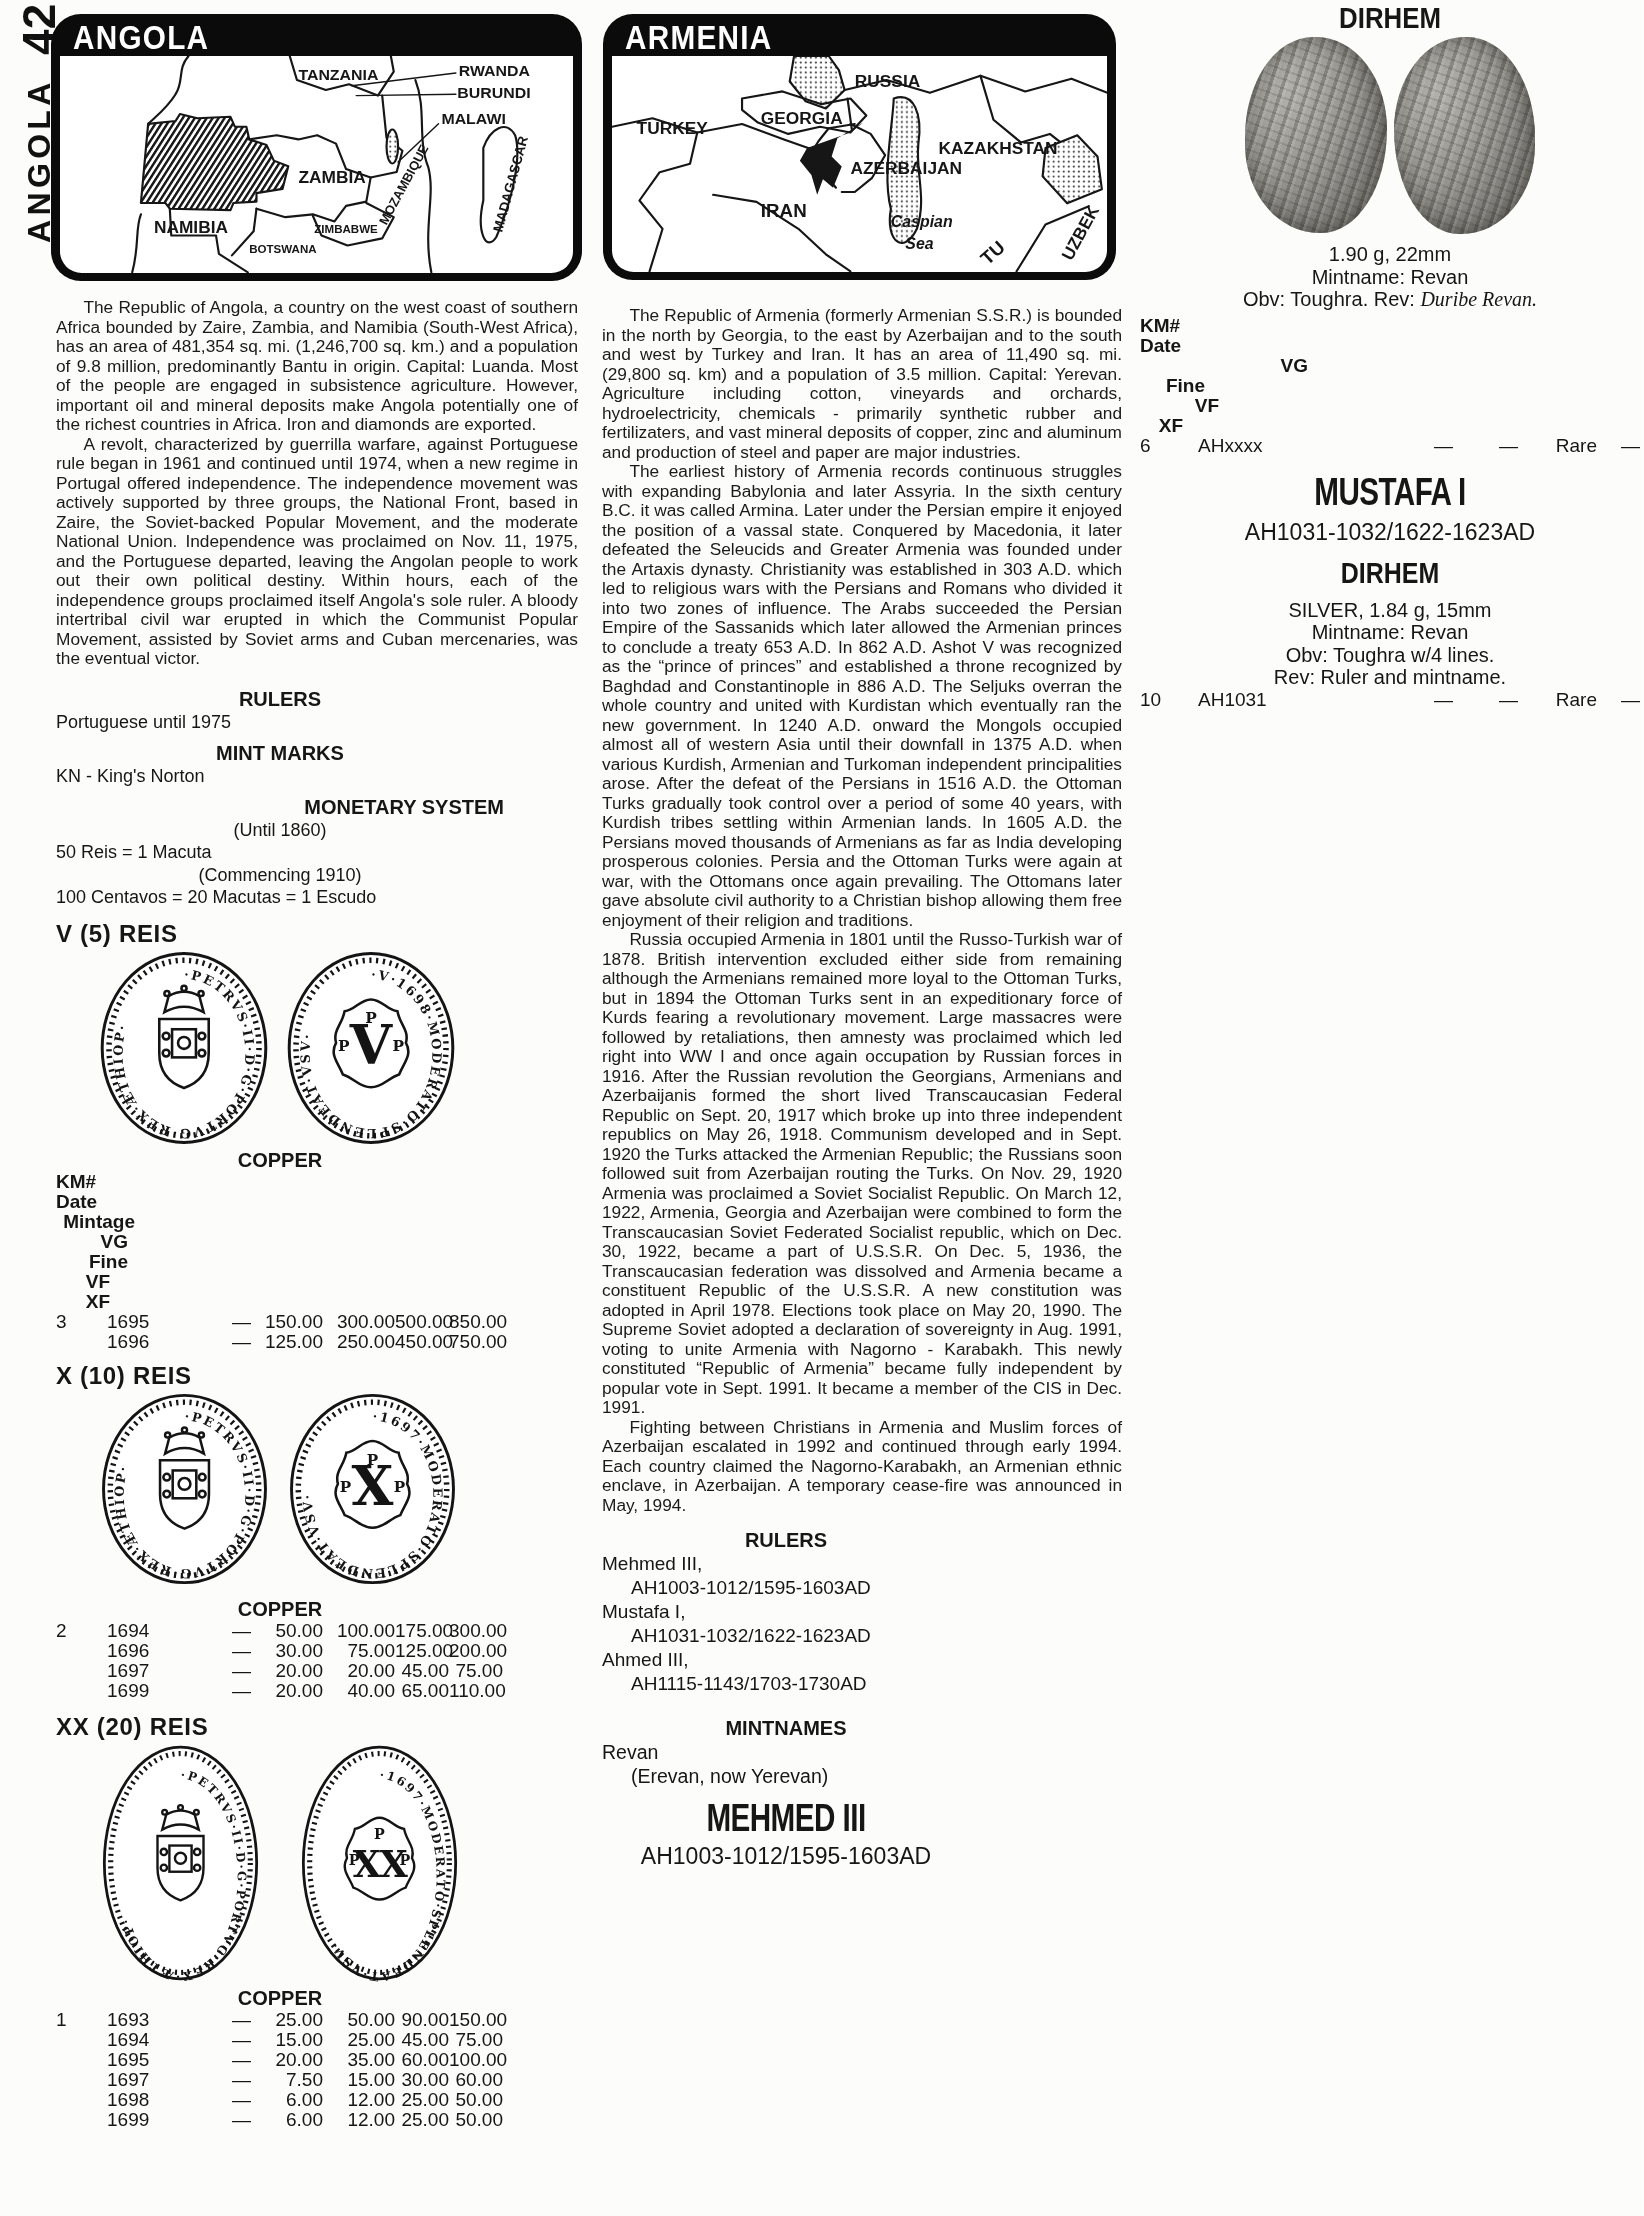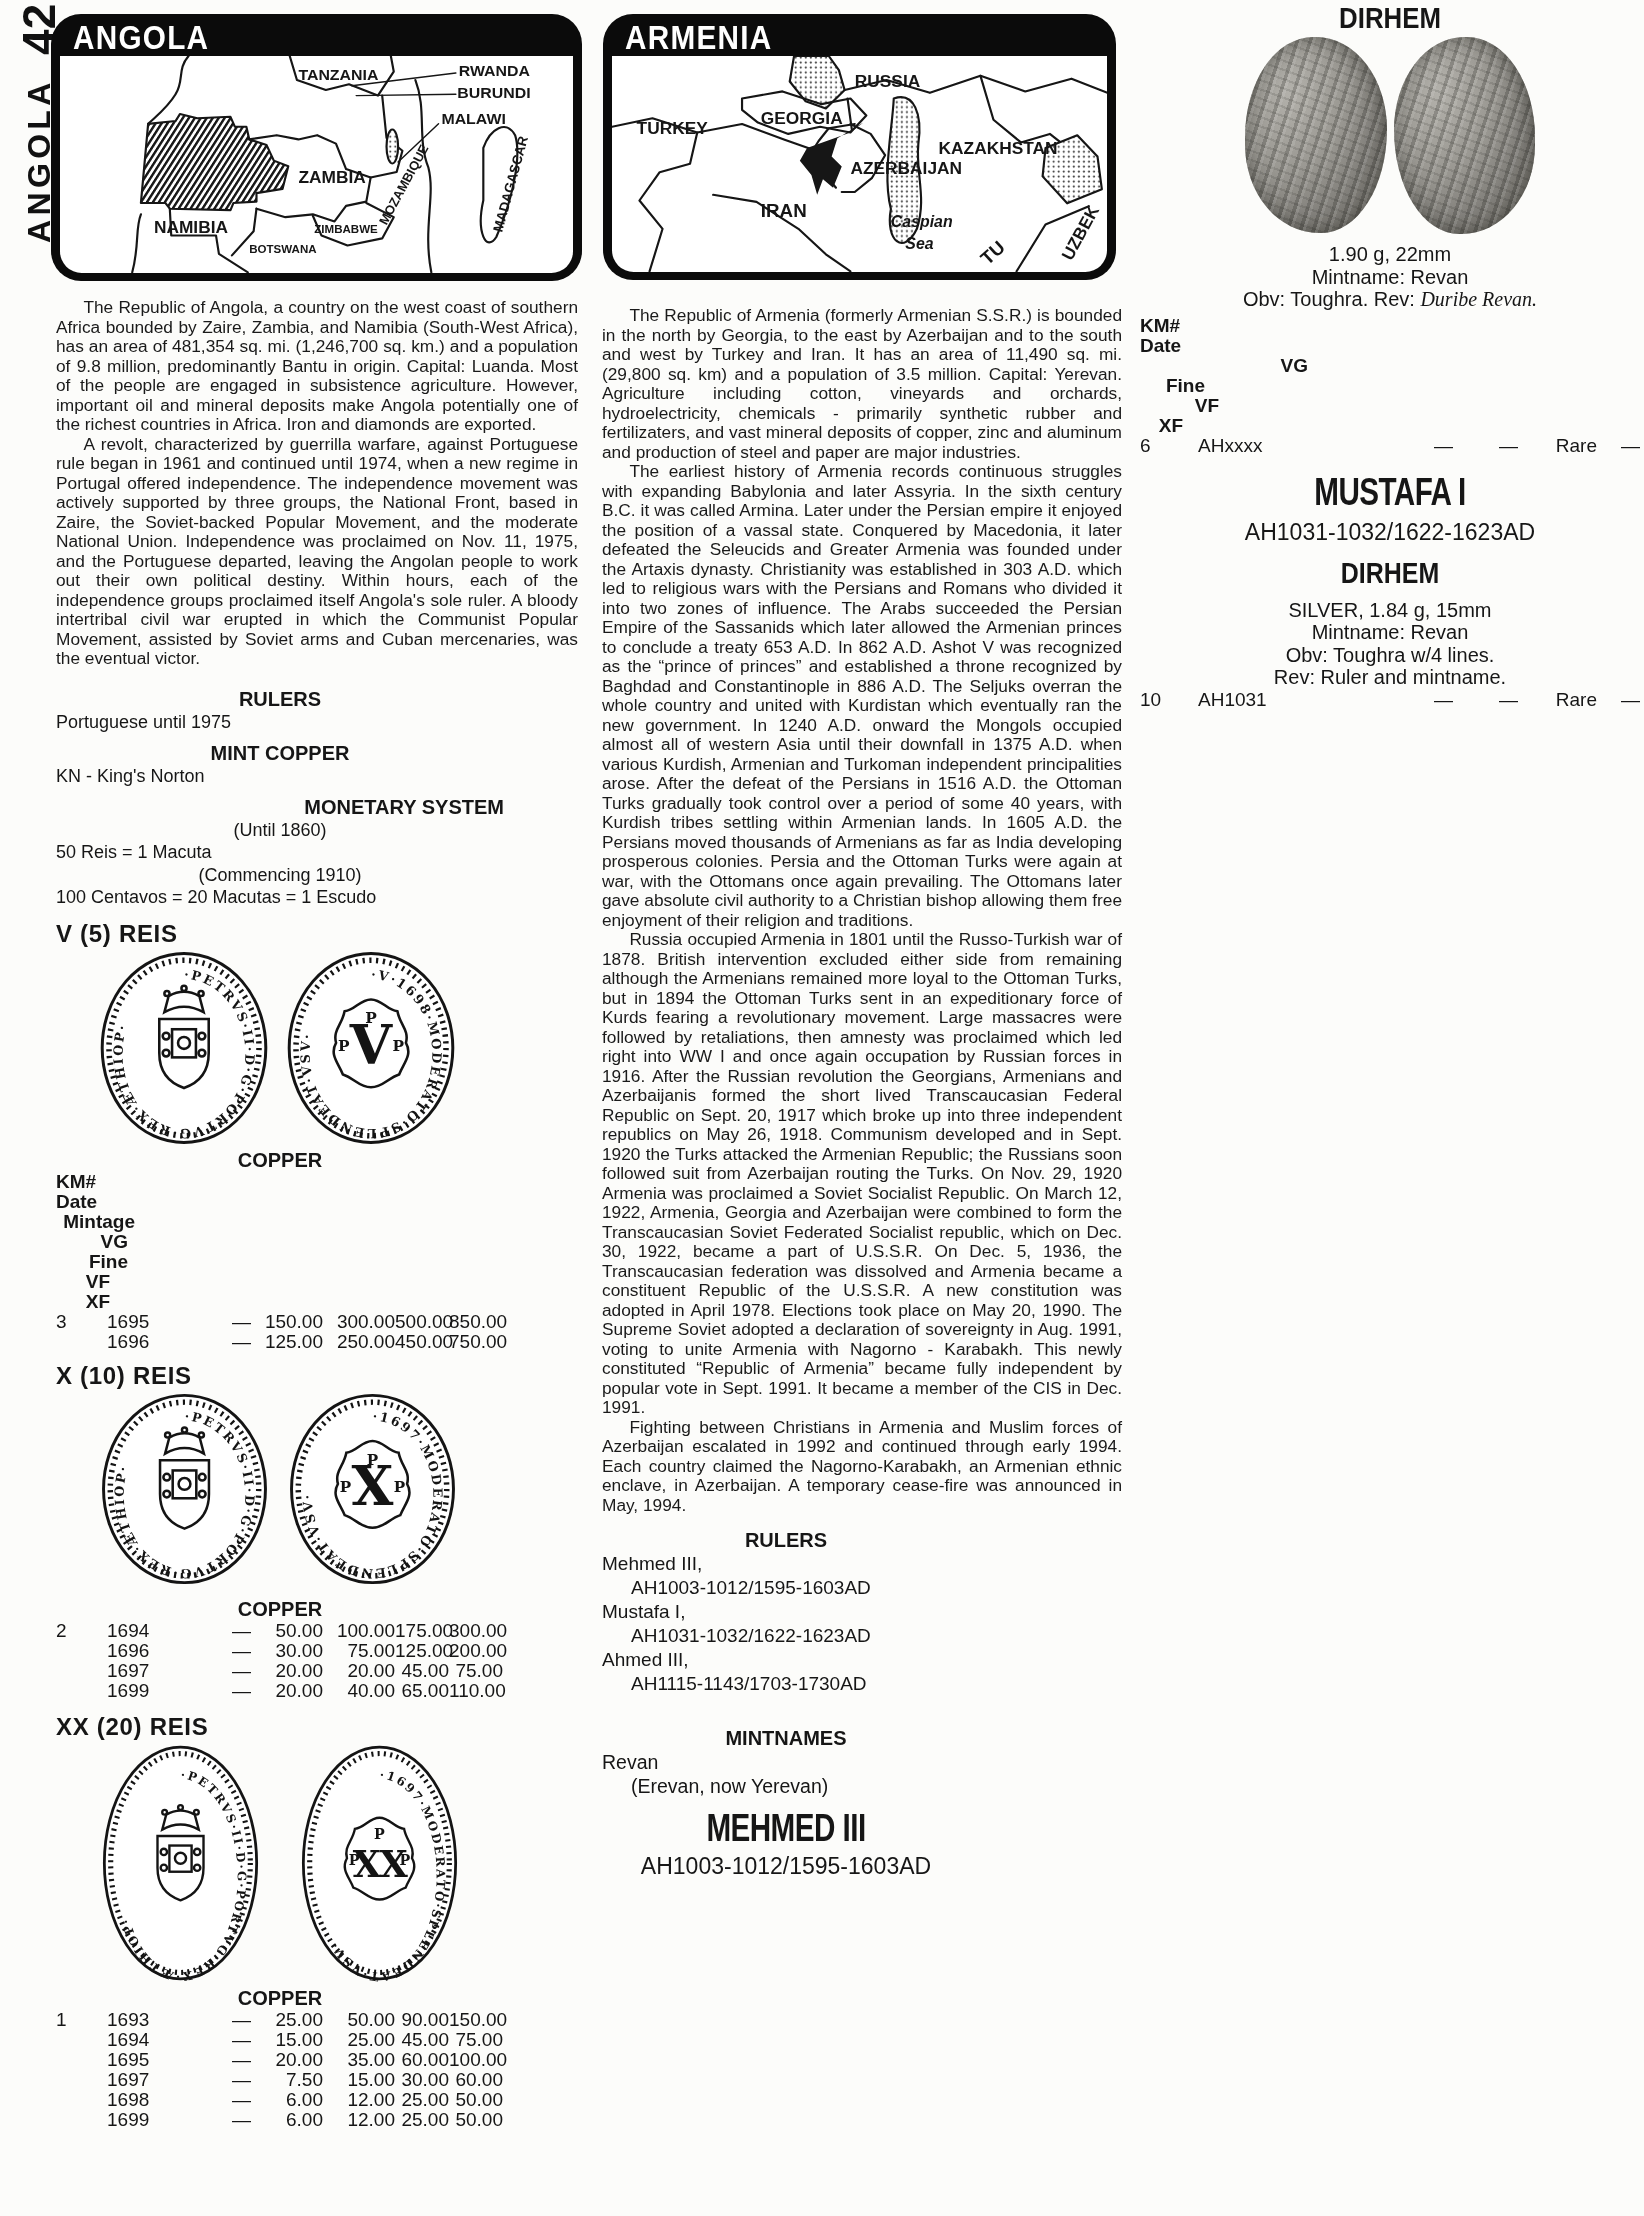--- a/index.html
+++ b/index.html
@@ -170,21 +170,21 @@
   <div class="col" id="col-angola">
     <div class="body-text">
       <p>The Republic of Angola, a country on the west coast of southern Africa bounded by Zaire, Zambia, and Namibia (South-West Africa), has an area of 481,354 sq. mi. (1,246,700 sq. km.) and a population of 9.8 million, predominantly Bantu in origin. Capital: Luanda. Most of the people are engaged in subsistence agriculture. However, important oil and mineral deposits make Angola potentially one of the richest countries in Africa. Iron and diamonds are exported.</p>
       <p>A revolt, characterized by guerrilla warfare, against Portuguese rule began in 1961 and continued until 1974, when a new regime in Portugal offered independence. The independence movement was actively supported by three groups, the National Front, based in Zaire, the Soviet-backed Popular Movement, and the moderate National Union. Independence was proclaimed on Nov. 11, 1975, and the Portuguese departed, leaving the Angolan people to work out their own political destiny. Within hours, each of the independence groups proclaimed itself Angola's sole ruler. A bloody intertribal civil war erupted in which the Communist Popular Movement, assisted by Soviet arms and Cuban mercenaries, was the eventual victor.</p>
     </div>
 
     <div class="lblock">
       <div class="h1" style="margin-top:19px;">RULERS</div>
       <div class="line">Portuguese until 1975</div>
 
-      <div class="h1" style="margin-top:8.7px;">MINT COPPER</div>
+      <div class="h1" style="margin-top:8.7px;">MINT MARKS</div>
       <div class="line">KN - King's Norton</div>
 
       <div class="h1" style="margin-top:8.7px;text-align:right;">MONETARY SYSTEM</div>
       <div class="centerline">(Until 1860)</div>
       <div class="line">50 Reis = 1 Macuta</div>
       <div class="centerline">(Commencing 1910)</div>
       <div class="line">100 Centavos = 20 Macutas = 1 Escudo</div>
 
       <div class="h-denom" style="margin-top:11.6px;">V (5) REIS</div>
       <div class="coinrow" style="margin-top:2.9px;">
@@ -445,21 +445,21 @@
     <div class="mblock h1" style="margin-top:14.4px;">RULERS</div>
     <div>
       <div class="r-name">Mehmed III,</div>
       <div class="r-dates">AH1003-1012/1595-1603AD</div>
       <div class="r-name">Mustafa I,</div>
       <div class="r-dates">AH1031-1032/1622-1623AD</div>
       <div class="r-name">Ahmed III,</div>
       <div class="r-dates">AH1115-1143/1703-1730AD</div>
     </div>
 
-    <div class="mblock h1" style="margin-top:31px;text-align:center;">MINTNAMES</div>
+    <div class="mblock h1" style="margin-top:21px;text-align:center;">MINTNAMES</div>
     <div class="r-name" style="font-size:19.5px;">Revan</div>
     <div class="r-dates" style="font-size:19.5px;">(Erevan, now Yerevan)</div>
 
     <div class="mblock h-ruler" style="margin-top:10px;">MEHMED III</div>
     <div class="mblock dates-line" style="margin-top:4.3px;">AH1003-1012/1595-1603AD</div>
   </div>
 
   <div class="col" id="col-right">
     <div class="h-big">DIRHEM</div>
 

